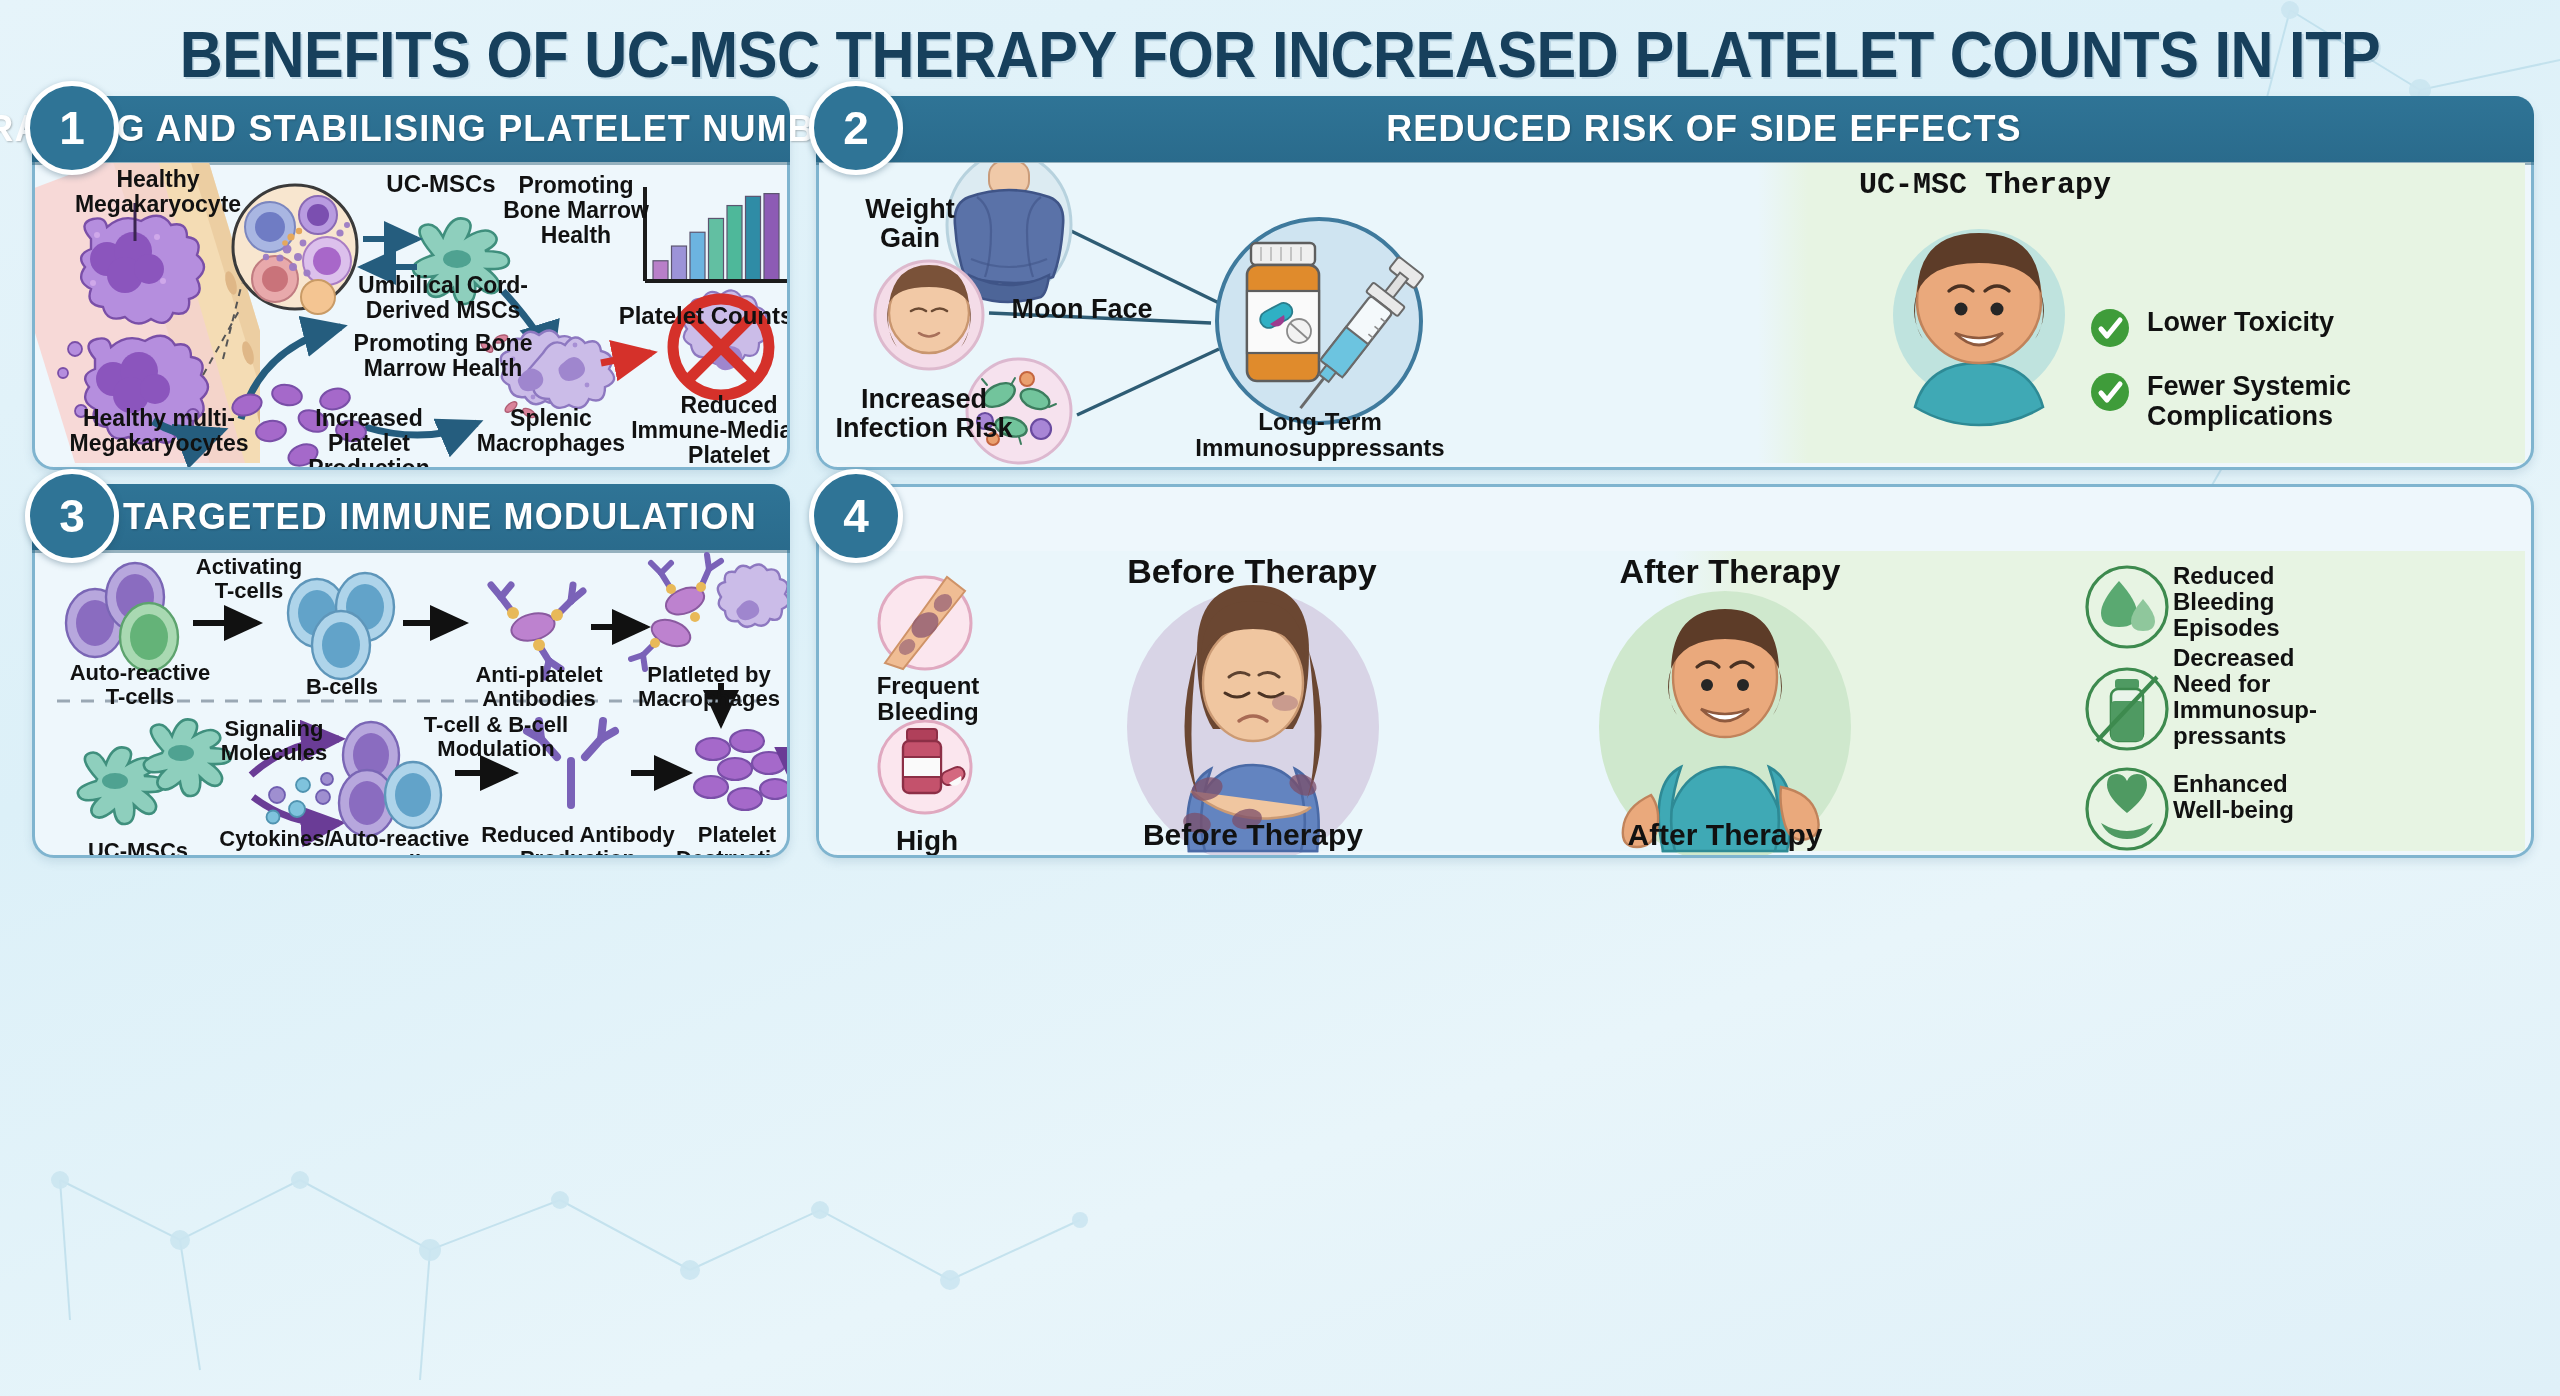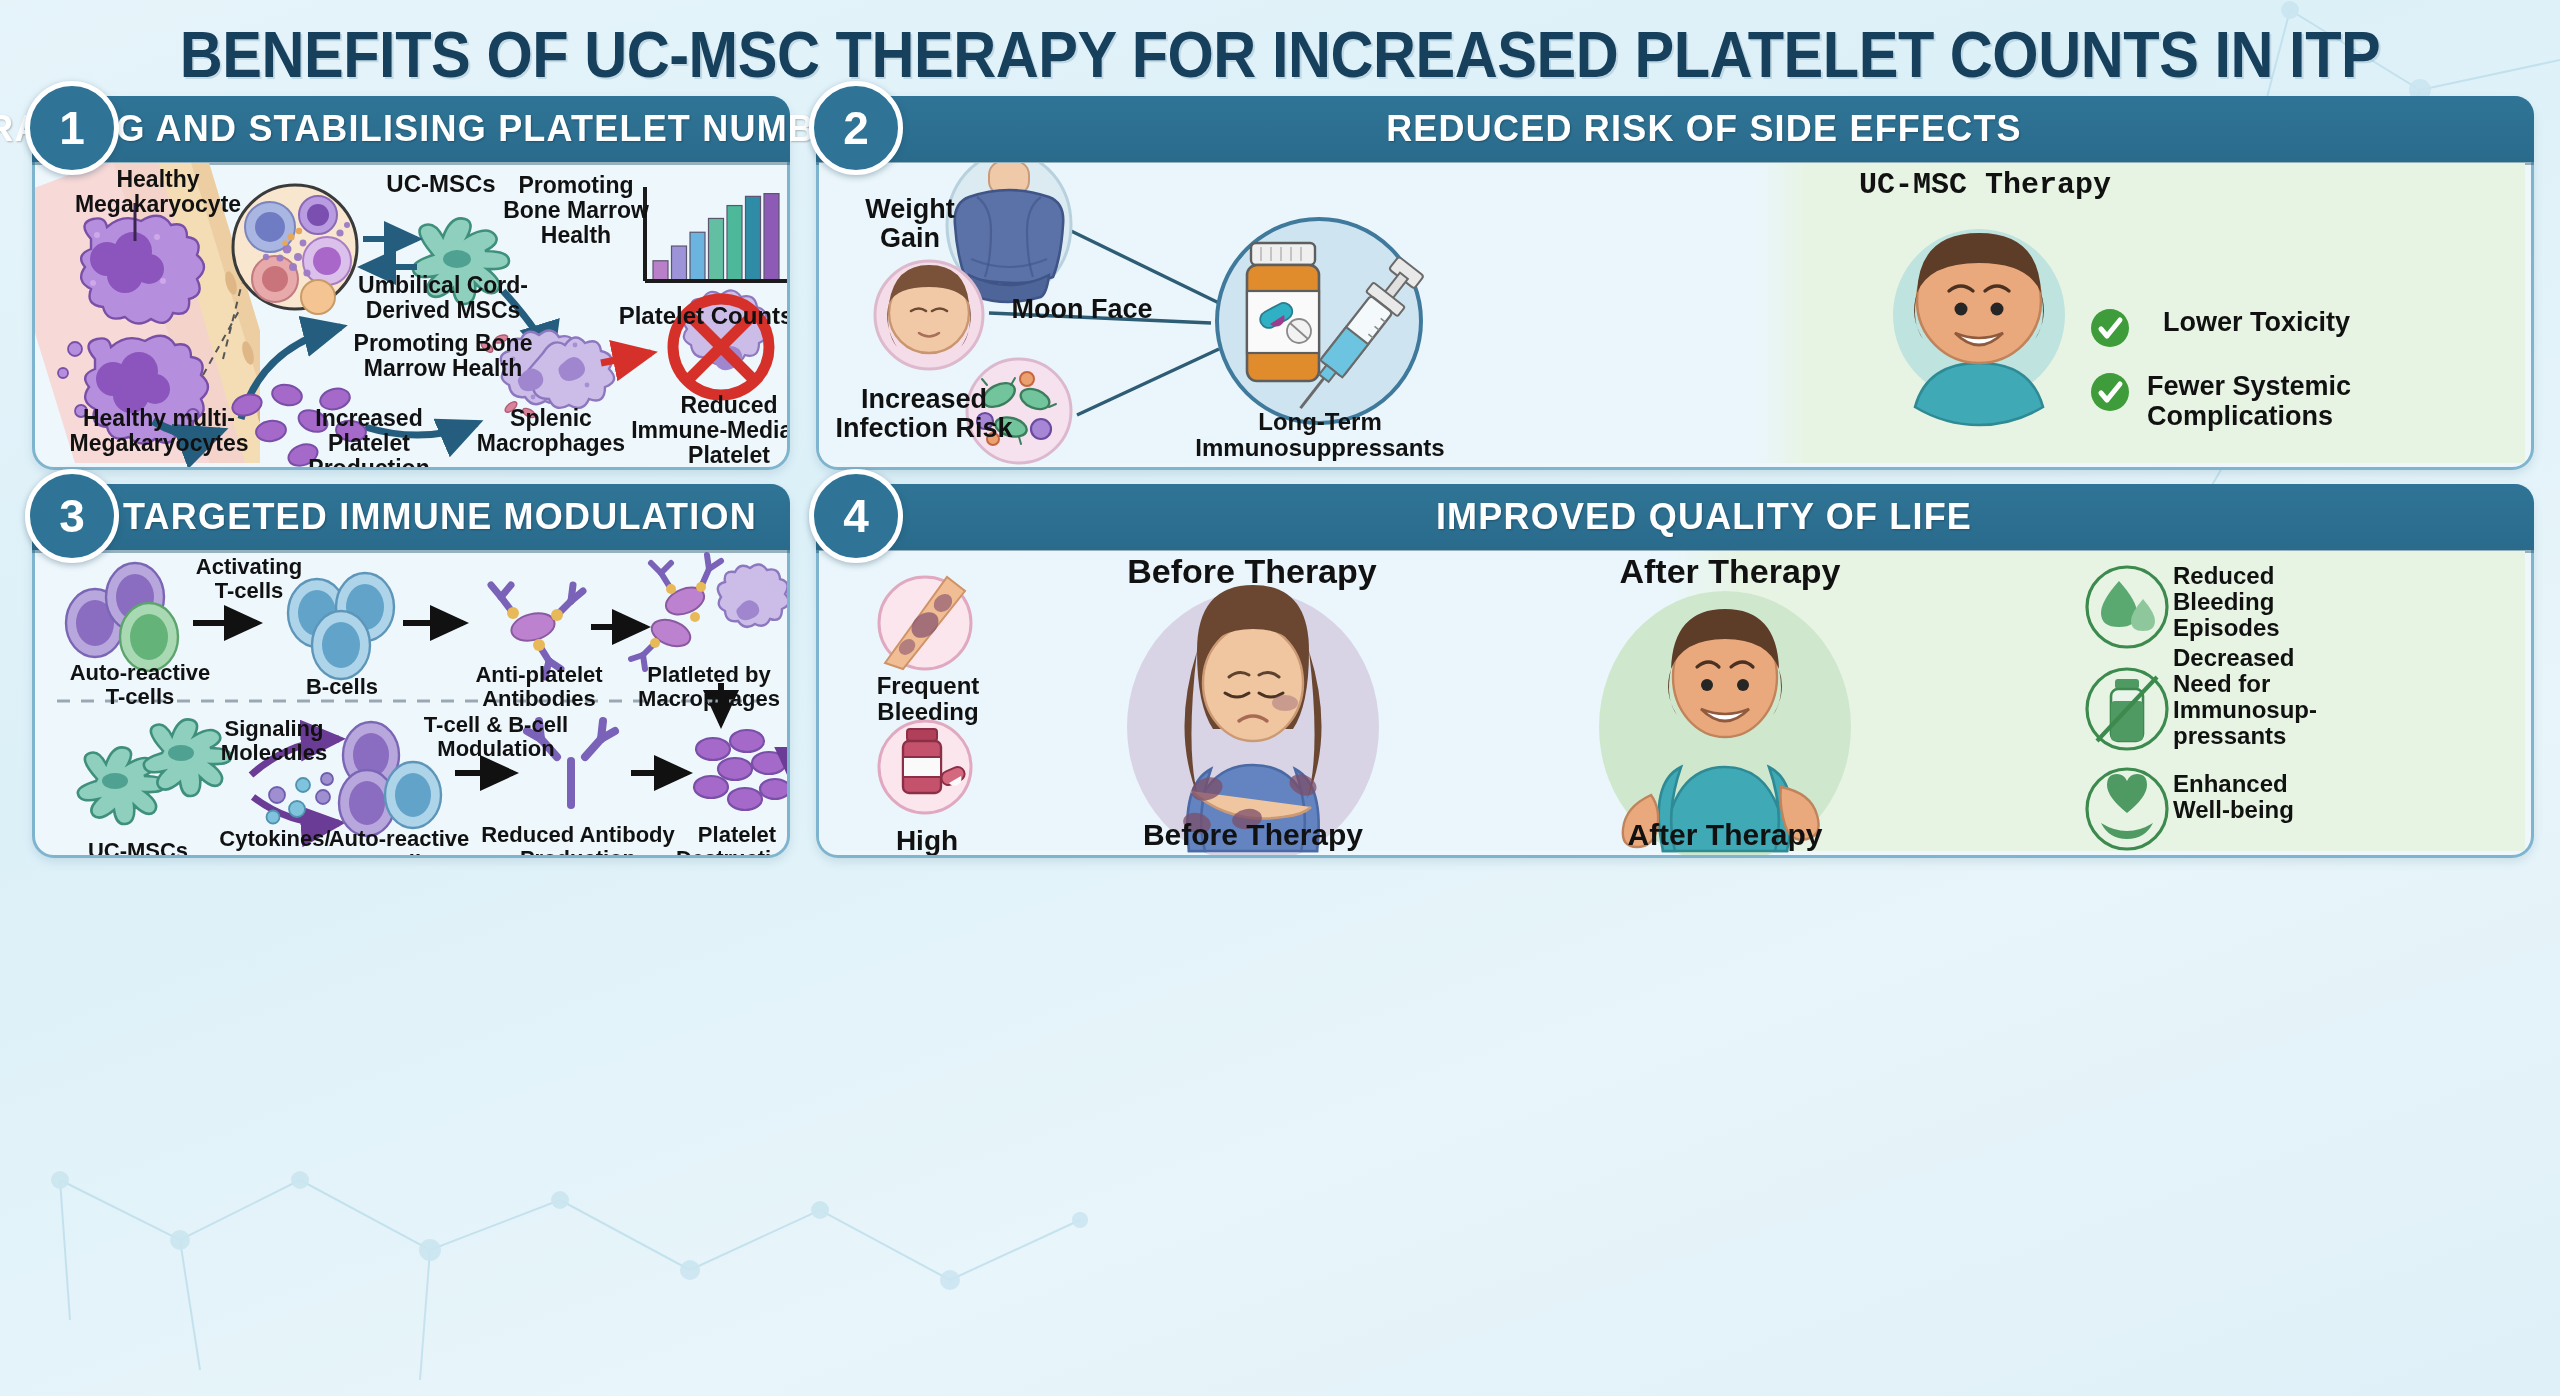--- a/index.html
+++ b/index.html
@@ -398,21 +398,21 @@
       <div class="lbl" style="left:16px;top:32px;width:150px;font-size:27px;">Weight
 Gain</div>
       <div class="lbl" style="left:168px;top:132px;width:190px;font-size:27px;">Moon Face</div>
       <div class="lbl" style="left:10px;top:222px;width:190px;font-size:27px;">Increased
 Infection Risk</div>
       <div class="lbl" style="left:318px;top:246px;width:366px;font-size:24px;">Long-Term
 Immunosuppressants</div>
       <div class="lbl" style="left:986px;top:6px;width:360px;font-size:30px;font-family:Liberation Mono, monospace;">UC-MSC Therapy</div>
 
       <div class="abs" id="p2-benefits" style="left:1270px;top:144px;width:420px;">
-          <div style="display: flex; align-items: flex-start; gap: 32px; margin-bottom: 22px;">
+          <div style="display: flex; align-items: flex-start; gap: 16px; margin-bottom: 22px;">
             <svg width="42" height="42" viewBox="0 0 42 42">
               <circle cx="21" cy="21" r="19" fill="#3f9c3a"></circle>
               <path d="M12 22 l6 7 l13 -16" fill="none" stroke="#fff" stroke-width="5" stroke-linecap="round" stroke-linejoin="round"></path>
             </svg>
             <div style="font-size:27px;font-weight:bold;color:#111;white-space:pre-line;line-height:1.12;">Lower Toxicity</div>
           </div>
           <div style="display: flex; align-items: flex-start; gap: 16px; margin-bottom: 22px;">
             <svg width="42" height="42" viewBox="0 0 42 42">
               <circle cx="21" cy="21" r="19" fill="#3f9c3a"></circle>
               <path d="M12 22 l6 7 l13 -16" fill="none" stroke="#fff" stroke-width="5" stroke-linecap="round" stroke-linejoin="round"></path>
@@ -586,23 +586,20 @@
       <div class="lbl" style="left:364px;top:162px;width:194px;font-size:22px;">T-cell &amp; B-cell
 Modulation</div>
       <div class="lbl" style="left:434px;top:272px;width:218px;font-size:22px;">Reduced Antibody
 Production</div>
       <div class="lbl" style="left:632px;top:272px;width:140px;font-size:22px;">Platelet
 Destruction</div>
     </div>
   </div>
 
   <div class="panel" id="p4">
-    <div class="hdr">
-      <span class="hdr-txt">IMPROVED QUALITY OF LIFE</span>
-    </div>
     <div class="badge">4</div>
 
     <div class="panel-body">
       <div class="abs" style="left:0;top:0;width:1706px;height:300px;background:linear-gradient(90deg,#eaf6fb 0%,#eaf6fb 50%,#e7f4e3 54%,#e7f4e3 100%);"></div>
 
       <svg class="abs" style="left:0;top:0;" width="1706" height="300" viewBox="0 0 1706 300">
 
         <g>
           <circle cx="106" cy="72" r="46" fill="#fbe6ee" stroke="#e0a9c0" stroke-width="3"></circle>
           <path d="M66 112 L128 26 L146 40 L84 118 Z" fill="#f0bd94" stroke="#cf9368" stroke-width="2"></path>

